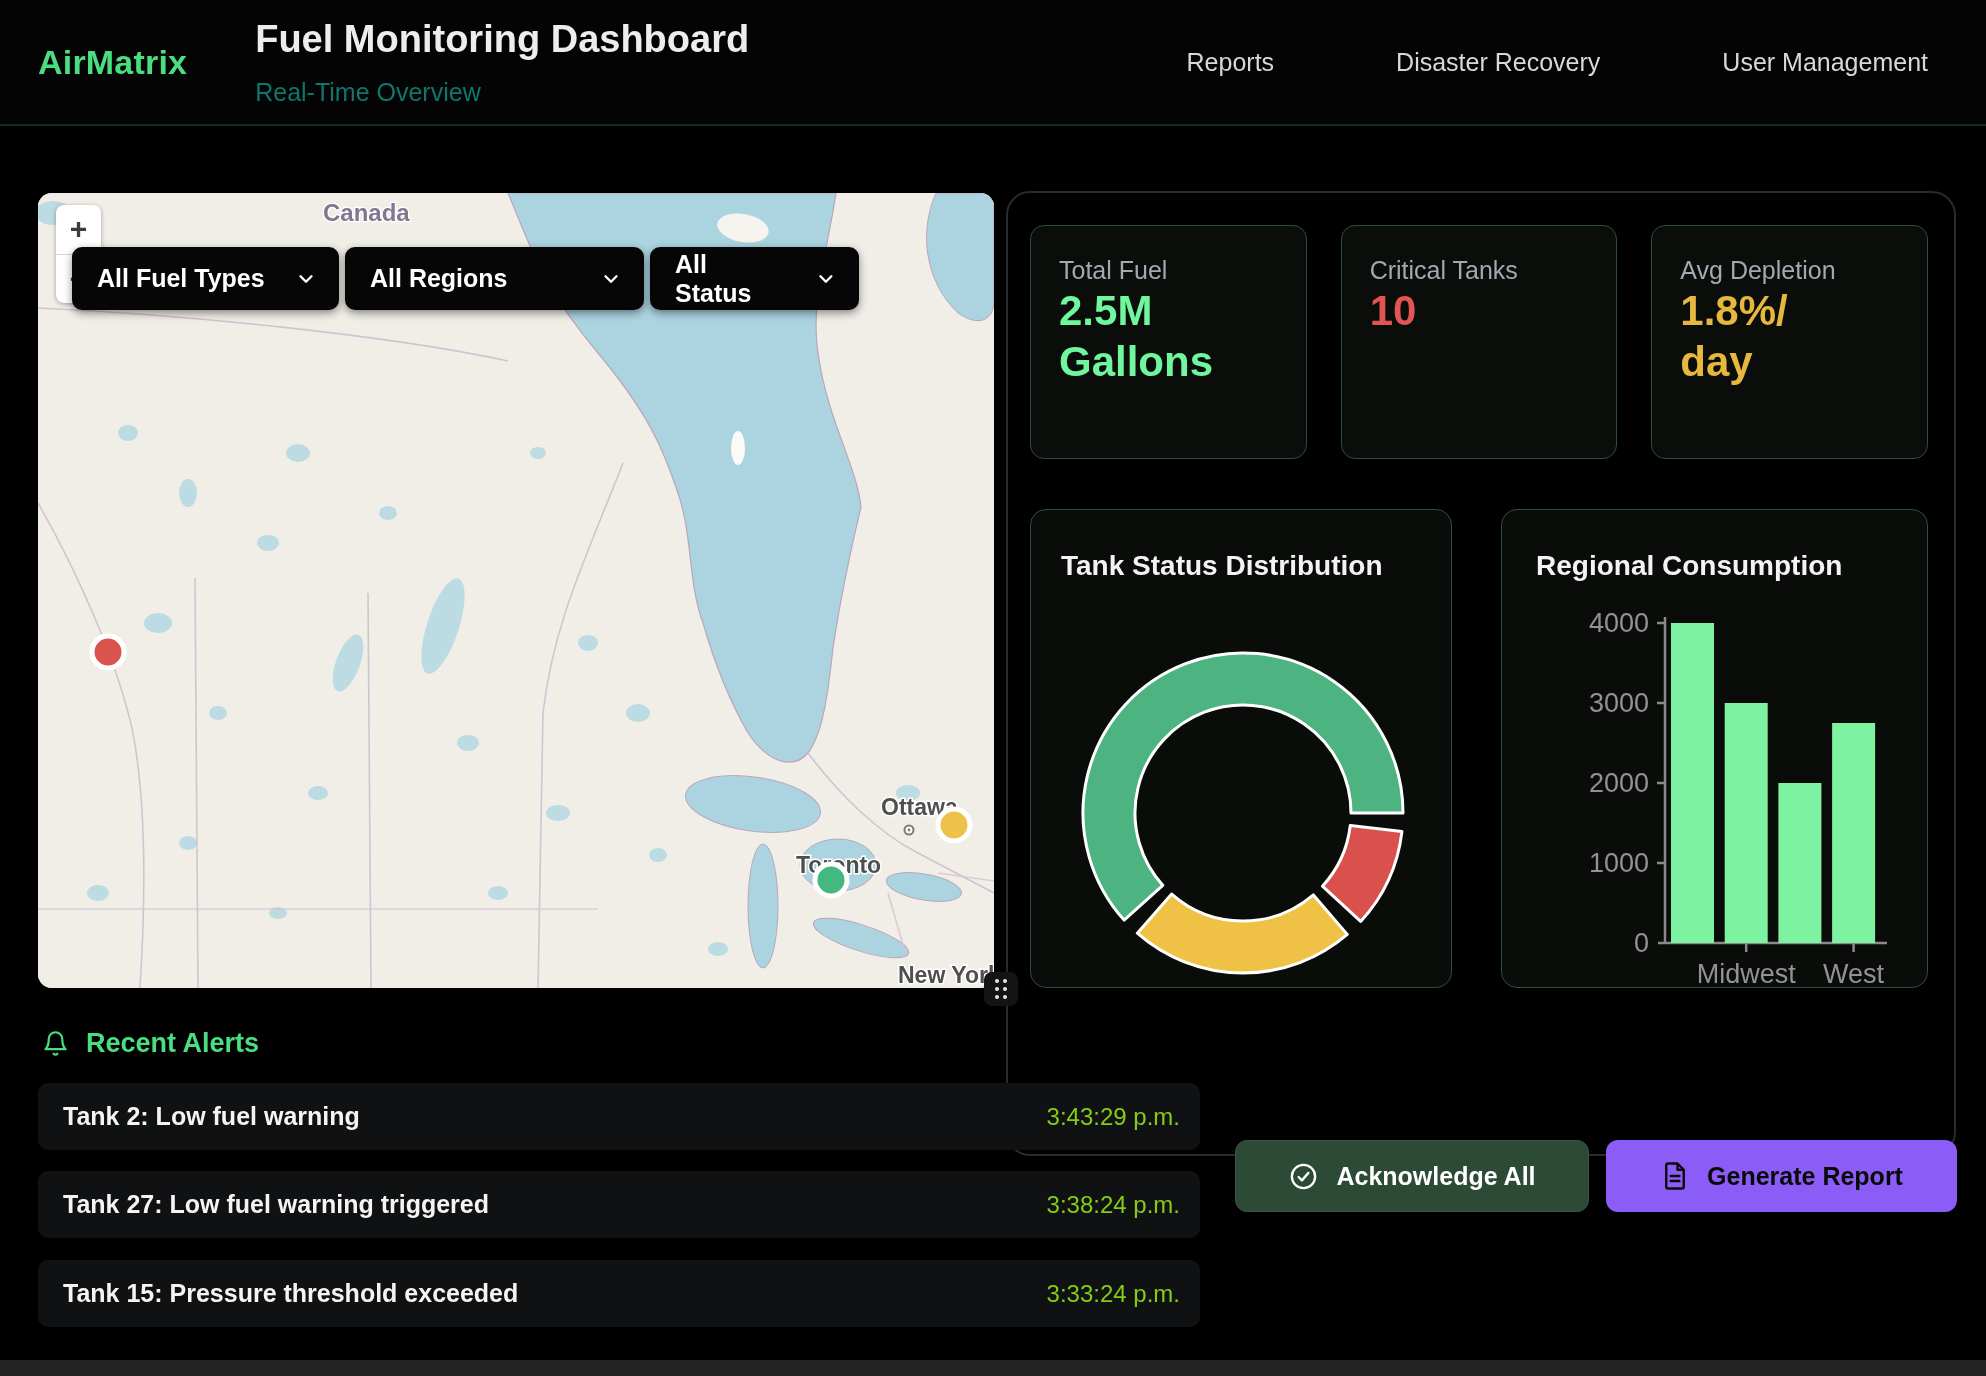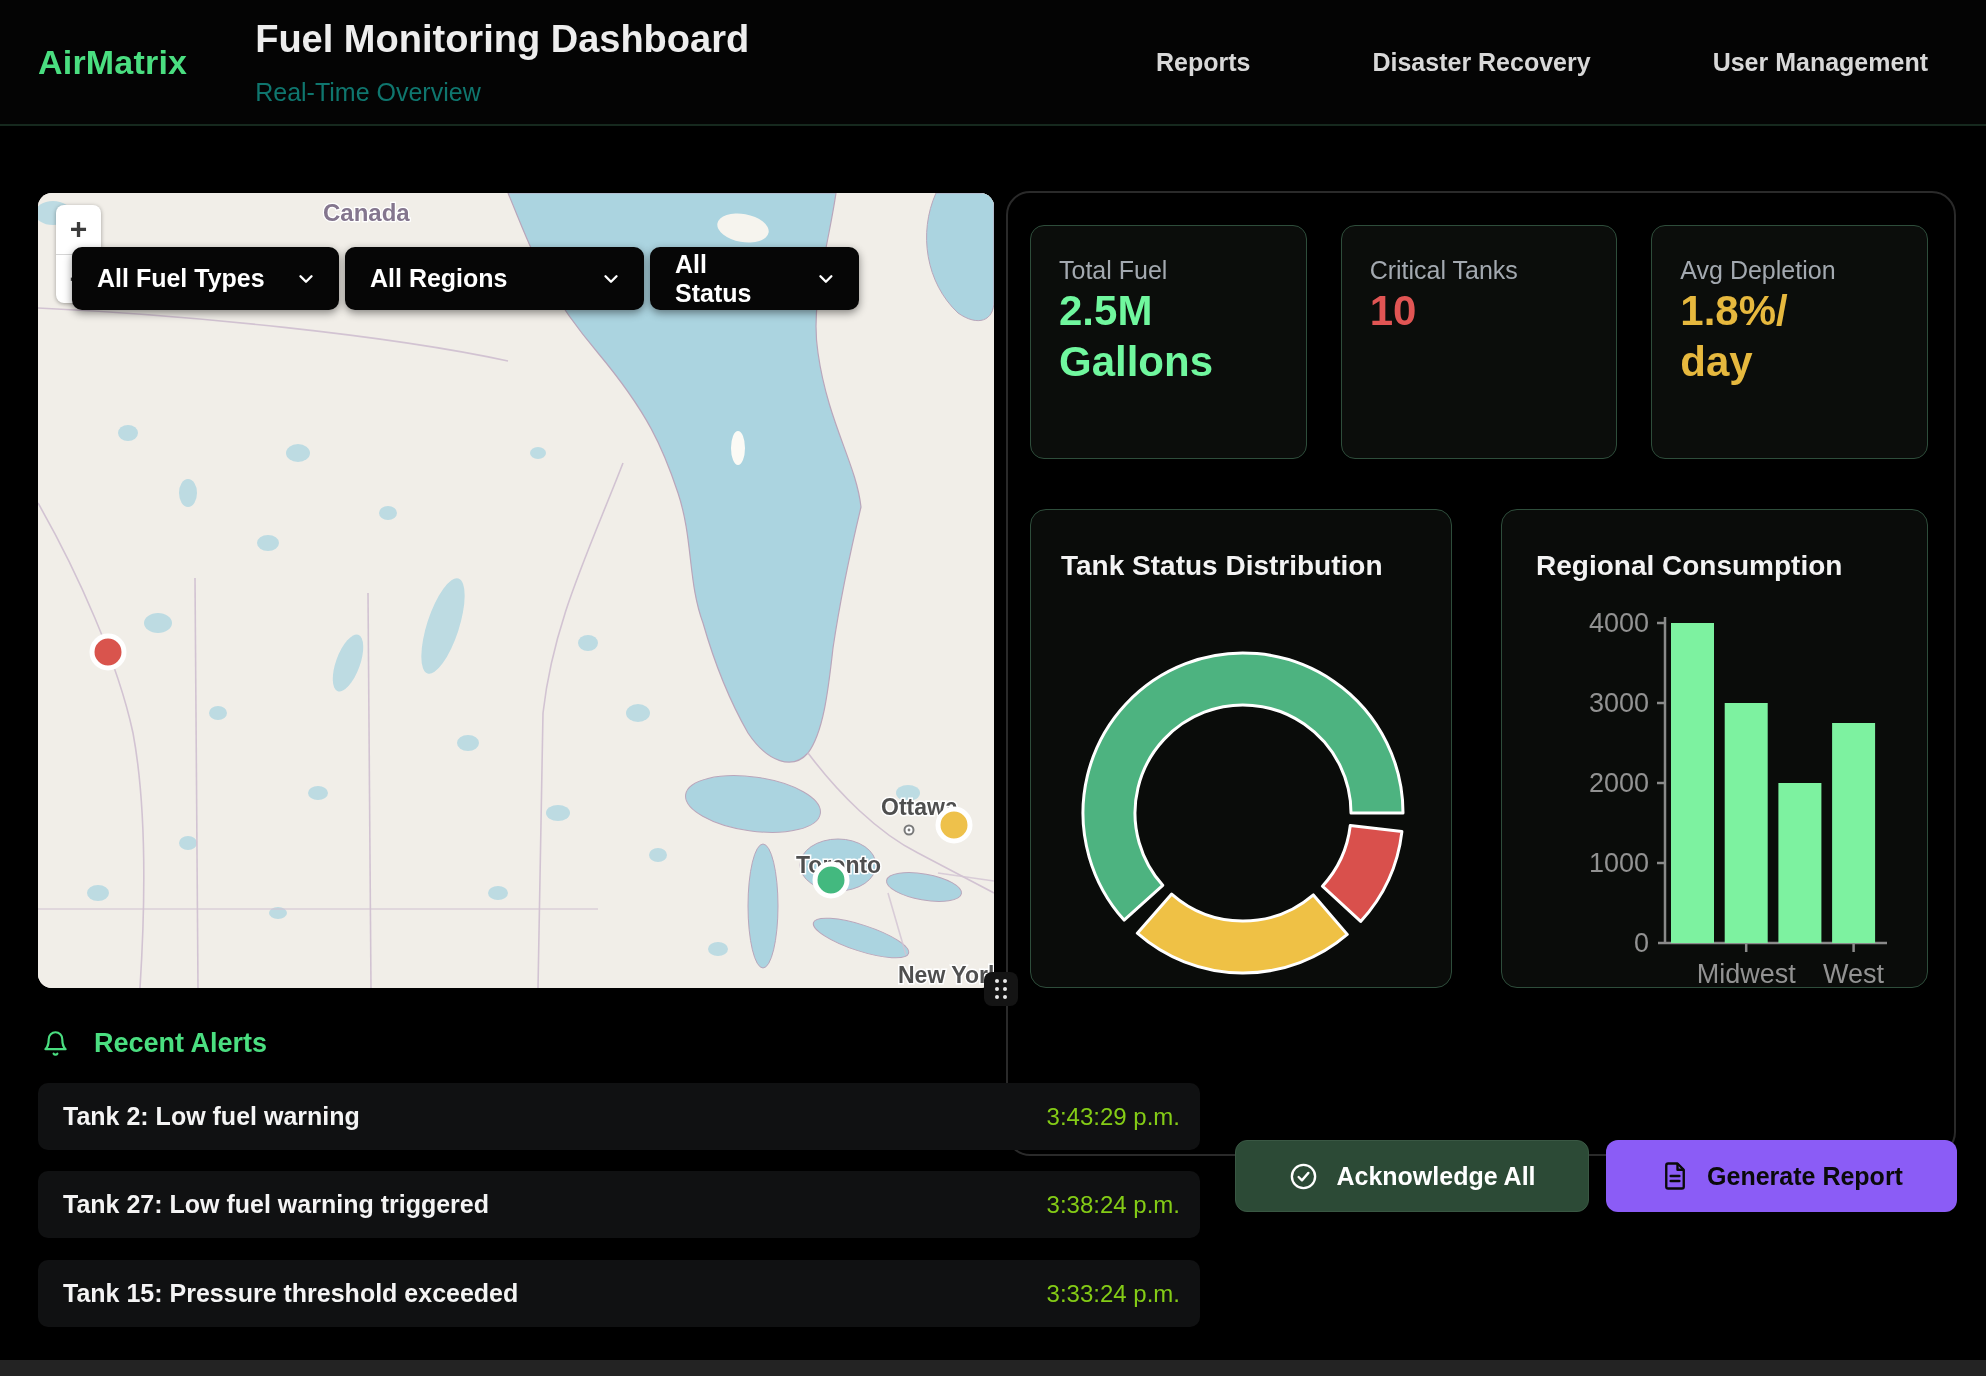--- a/index.html
+++ b/index.html
@@ -11,21 +11,21 @@
   
   .header {
     position:absolute; left:0; top:0; width:1986px; height:126px;
     background:#040404; border-bottom:2px solid #16291e;
     display:flex; align-items:center; padding:0 58px 0 38px;
   }
   .brand { font-size:34px; font-weight:700; color:#4ade80; letter-spacing:.2px; }
   .titleblock { margin-left:68px; }
   .page-title { font-size:38px; font-weight:700; color:#ededed; }
   .page-subtitle { font-size:25px; font-weight:500; color:#0f766e; margin-top:17px; }
-  .nav { margin-left:auto; display:flex; gap:122px;font-weight:bold; }
+  .nav { margin-left:auto; display:flex; gap:122px; }
   .nav-item { font-size:25px; color:#d8d8d8; cursor:pointer; white-space:nowrap; }
 
   
   .map-panel {
     position:absolute; left:38px; top:193px; width:956px; height:795px;
     border-radius:14px; overflow:hidden; background:#f1eee8;
   }
   .map-svg { position:absolute; inset:0; }
   .zoomctl {
     position:absolute; left:18px; top:12px; width:45px; height:98px;
@@ -72,21 +72,21 @@
     border-radius:16px; overflow:hidden;
   }
   .donut-panel { width:422px; }
   .bar-panel { flex:1; }
   .chart-title { position:absolute; top:40px; left:30px; font-size:28px; font-weight:700; color:#f3f3f3; }
   .bar-panel .chart-title { left:34px; }
   .chart-svg { position:absolute; inset:0; }
 
   
   .alerts-header {
-    position:absolute; left:42px; top:1028px; display:flex; align-items:center; gap:25px;
+    position:absolute; left:42px; top:1028px; display:flex; align-items:center; gap:17px;
   }
   .alerts-title { font-size:27px; font-weight:700; color:#4ade80; }
   .alert-row {
     position:absolute; left:38px; width:1162px; height:67px; background:#101112;
     border-radius:10px; display:flex; align-items:center; padding:0 20px 0 25px;
   }
   .alert-text { font-size:25px; font-weight:600; color:#f4f4f4; }
   .alert-time { margin-left:auto; font-size:24px; color:#84cc16; }
 
   

